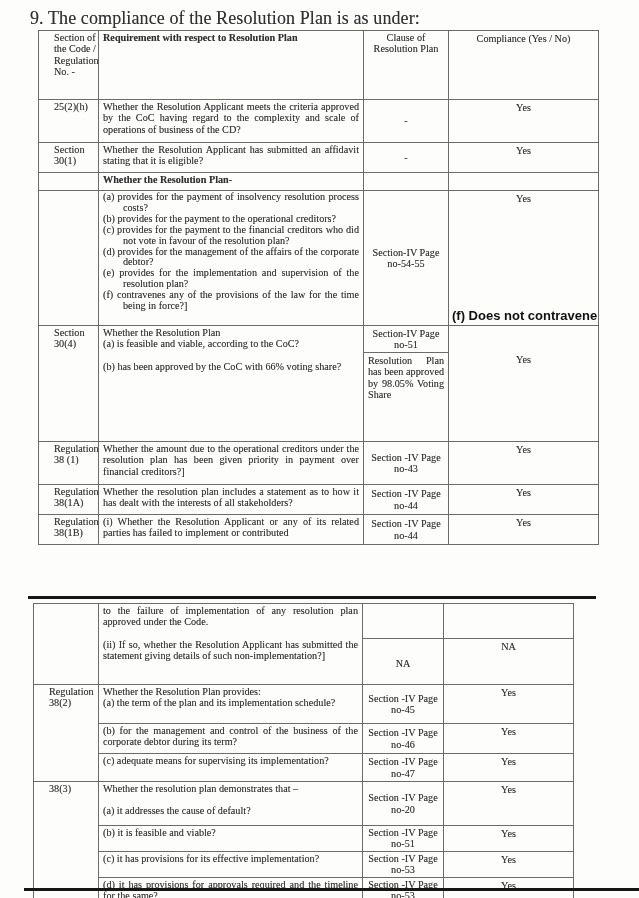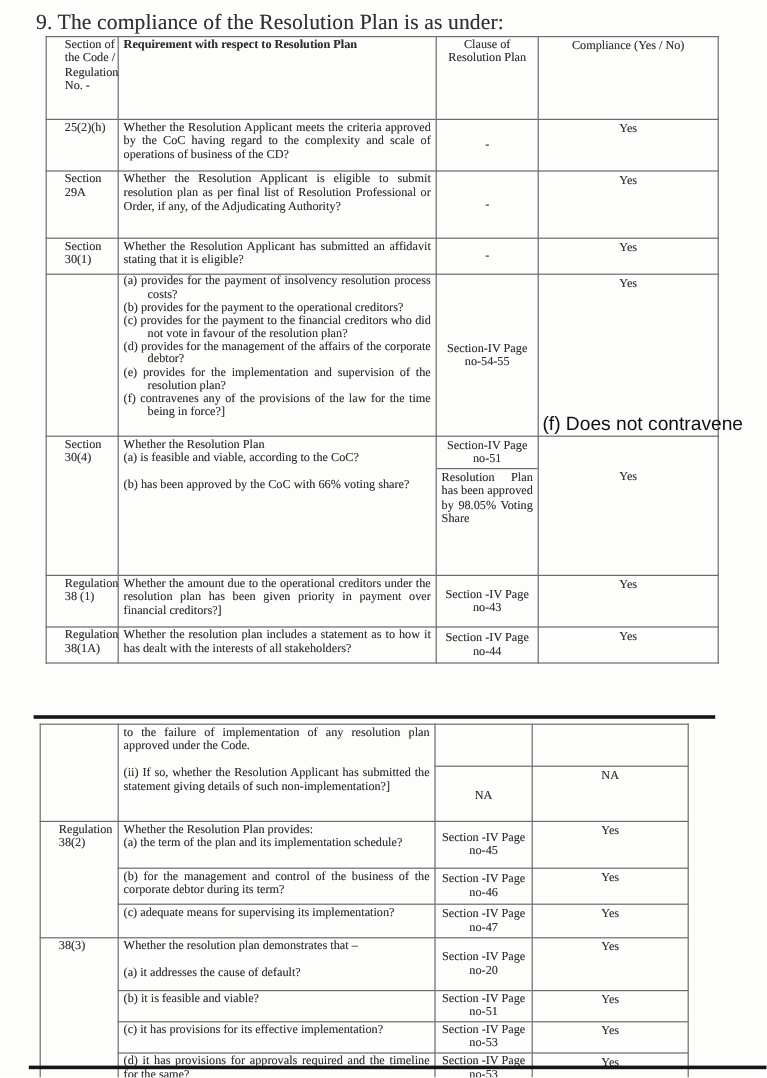--- a/index.html
+++ b/index.html
@@ -18,21 +18,21 @@
   .c3{text-align:center;vertical-align:middle;padding:1px 2px;}
   .c4{text-align:center;vertical-align:top;padding-top:2px;}
   .vtop{vertical-align:top;}
   .p2{margin-top:11px;}
   .item{padding-left:20px;text-indent:-20px;line-height:10.9px;}
   .clause-split{padding:0;vertical-align:top;text-align:center;}
   .ct{min-height:23px;border-bottom:1px solid #6b6b6b;padding:2px 2px 1px 2px;}
   .cb{padding:2px 4px;text-align:justify;text-align-last:left;}
   .comp-split{position:relative;}
   .contravene{position:absolute;left:3px;bottom:4px;white-space:nowrap;text-align:left;
-      font-family:"Liberation Sans",sans-serif;font-weight:400;font-size:16px;
+      font-family:"Liberation Sans",sans-serif;font-weight:700;font-size:13px;
       color:#101010;text-shadow:none;text-indent:0;}
   .pad26{padding-top:26px;}
   .na-mid{padding-top:6px;}
   .rule{position:absolute;height:3px;background:#161616;z-index:3;}
   #rule1{left:28px;top:596px;width:568px;}
   #rule2{left:24px;top:888px;width:615px;}
   
   .h65 td{height:65px}.h39 td{height:39px}.h52 td{height:52px}.h26 td{height:26px}
   .h14 td{height:14px}.h131 td{height:131px}.h112 td{height:112px}
   .h31 td{height:31px}.h38 td{height:38px}.h35 td{height:35px}.h24 td{height:24px}
@@ -60,34 +60,34 @@
         <td class="c4">Compliance (Yes / No)</td>
       </tr>
 
       <tr class="h39">
         <td class="c1">25(2)(h)</td>
         <td class="c2">Whether the Resolution Applicant meets the criteria approved by the CoC having regard to the complexity and scale of operations of business of the CD?</td>
         <td class="c3">-</td>
         <td class="c4">Yes</td>
       </tr>
 
-      <tr class="h52">
-        <td class="c1">Section 29A</td>
-        <td class="c2">Whether the Resolution Applicant is eligible to submit resolution plan as per final list of Resolution Professional or Order, if any, of the Adjudicating Authority?</td>
-        <td class="c3">-</td>
-        <td class="c4">Yes</td>
-      </tr>
 
       <tr class="h26">
         <td class="c1">Section 30(1)</td>
         <td class="c2">Whether the Resolution Applicant has submitted an affidavit stating that it is eligible?</td>
         <td class="c3">-</td>
         <td class="c4">Yes</td>
       </tr>
 
+      <tr class="h14">
+        <td class="c1"></td>
+        <td class="c2h">Whether the Resolution Plan-</td>
+        <td class="c3"></td>
+        <td class="c4"></td>
+      </tr>
 
       <tr class="h131">
         <td class="c1"></td>
         <td class="c2">
           <div class="item">(a) provides for the payment of insolvency resolution process costs?</div>
           <div class="item">(b) provides for the payment to the operational creditors?</div>
           <div class="item">(c) provides for the payment to the financial creditors who did not vote in favour of the resolution plan?</div>
           <div class="item">(d) provides for the management of the affairs of the corporate debtor?</div>
           <div class="item">(e) provides for the implementation and supervision of the resolution plan?</div>
           <div class="item">(f) contravenes any of the provisions of the law for the time being in force?]</div>
@@ -123,20 +123,26 @@
         <td class="c4">Yes</td>
       </tr>
 
       <tr class="h26">
         <td class="c1">Regulation 38(1A)</td>
         <td class="c2">Whether the resolution plan includes a statement as to how it has dealt with the interests of all stakeholders?</td>
         <td class="c3">Section -IV Page no-44</td>
         <td class="c4">Yes</td>
       </tr>
 
+      <tr class="h26">
+        <td class="c1">Regulation 38(1B)</td>
+        <td class="c2">(i) Whether the Resolution Applicant or any of its related parties has failed to implement or contributed</td>
+        <td class="c3">Section -IV Page no-44</td>
+        <td class="c4">Yes</td>
+      </tr>
     </tbody>
   </table>
 
   <div class="rule" id="rule1"></div>
 
   <table id="t2">
     <colgroup>
       <col style="width:65px">
         <col style="width:264px">
         <col style="width:81px">

